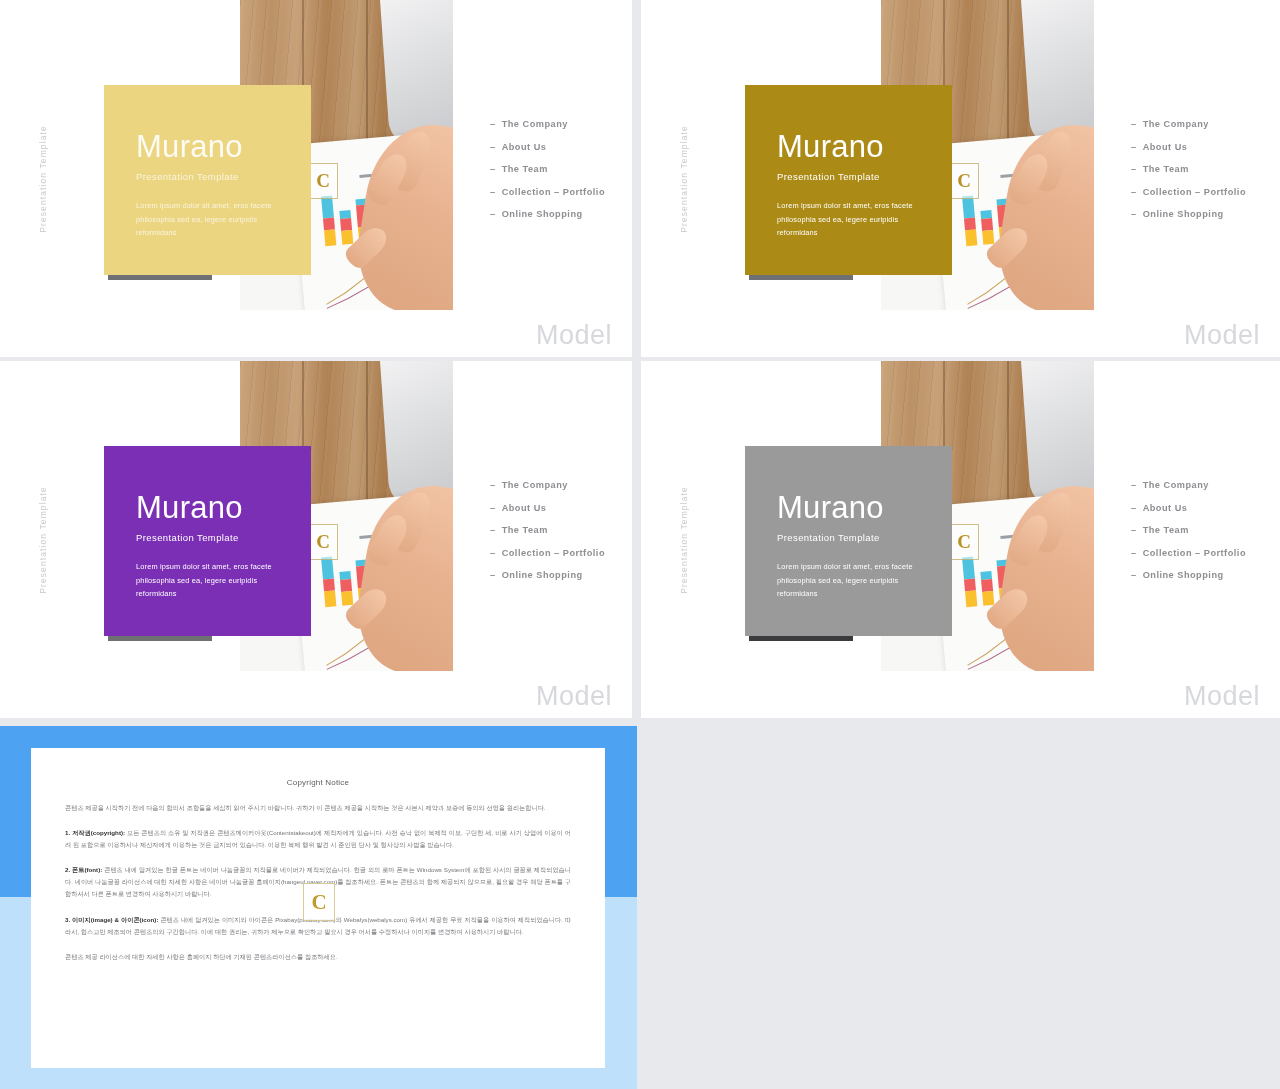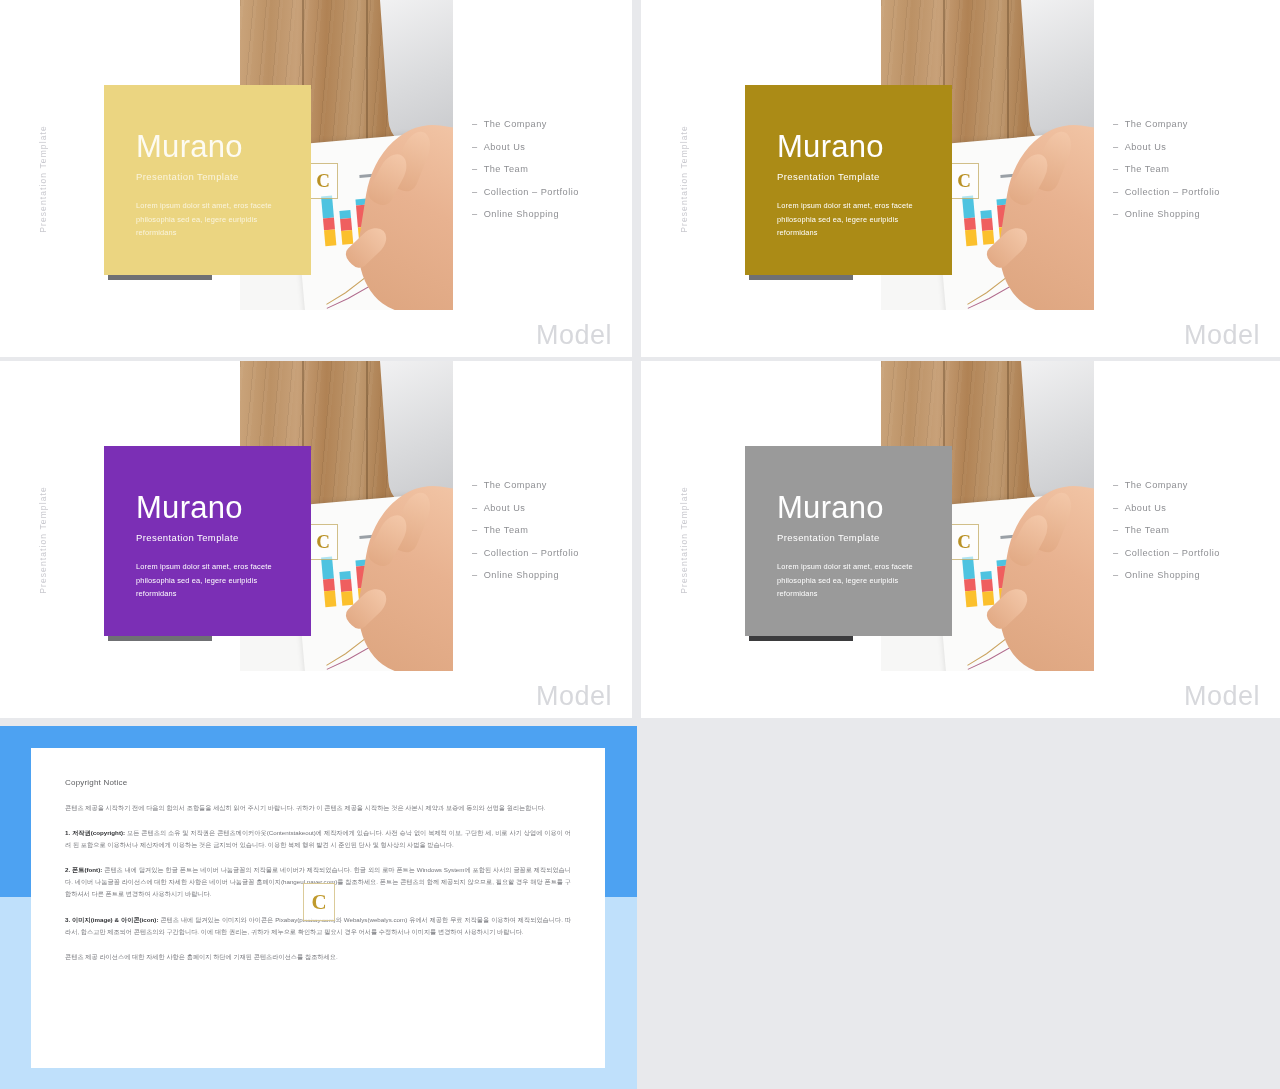--- a/index.html
+++ b/index.html
@@ -199,25 +199,26 @@
     color: #ffffff;
     width: 150px;
     letter-spacing: 0.15px;
   }
   .card.pale h1, .card.pale .sub, .card.pale .body { color: #fdfbf2; }
   .card.pale .sub, .card.pale .body { opacity: 0.82; }
 
   
   .menu {
     position: absolute;
-    left: 472px;
+    left: 490px;
     top: 119px;
     font-size: 9.2px;
     color: #8e8f93;
     letter-spacing: 0.5px;
+    font-weight: bold;
   }
   .menu .mi {
     margin-bottom: 12.5px;
     white-space: nowrap;
   }
   .menu .mi .dash { margin-right: 6px; }
 
   .watermark {
     position: absolute;
     right: 20px;
@@ -254,20 +255,21 @@
     padding: 26px 34px 10px 34px;
   }
   .cp-title {
     text-align: center;
     font-size: 12.5px;
     font-weight: bold;
     color: #3a3a3c;
     letter-spacing: 0.3px;
   }
   .cp-subtitle {
+    text-align: center;
     font-size: 8px;
     color: #5d5e61;
     margin-top: 4px;
     letter-spacing: 0.2px;
   }
   .cp-para {
     margin-top: 15px;
     font-size: 6.2px;
     line-height: 1.95;
     color: #737479;

